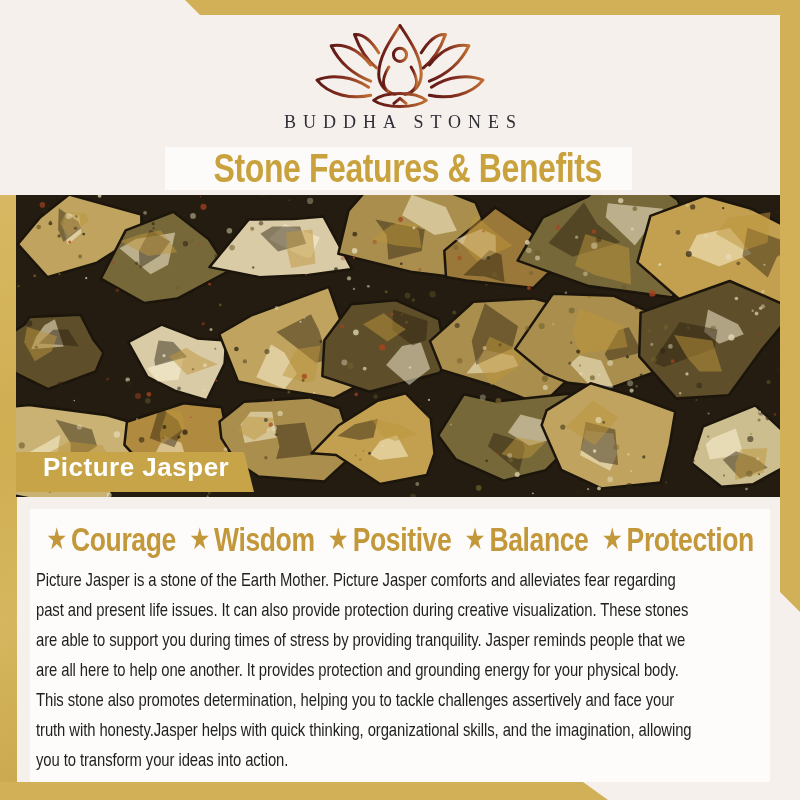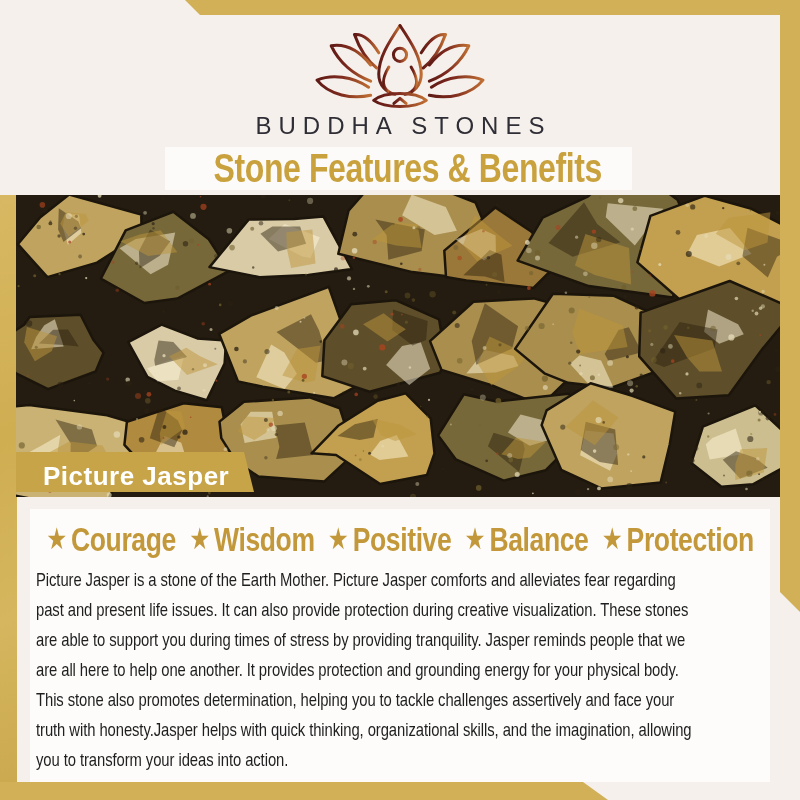--- a/index.html
+++ b/index.html
@@ -15,35 +15,35 @@
   .bar-right{left:780px;top:0;width:20px;height:612px;
     clip-path:polygon(0 0,20px 0,20px 612px,0 592px);}
   .bar-left{left:0;top:195px;width:17px;height:605px;
     background:linear-gradient(160deg,#d8b862 0%,#cfae52 40%,#d6b65e 70%,#c9a84e 100%);}
   .bar-bottom{left:0;top:782px;width:608px;height:18px;
     clip-path:polygon(0 0,583px 0,608px 18px,0 18px);}
 
   
   .logo-wrap{position:absolute;left:0;top:22px;width:800px;display:flex;justify-content:center;}
   .brand{position:absolute;left:0;top:112px;width:800px;text-align:center;
-    font-family:Liberation Sans, sans-serif;font-size:24px;letter-spacing:7px;
+    font-family:Liberation Serif, serif;font-size:18px;letter-spacing:7px;
     color:#2f2e36;text-indent:7px;}
 
   .title-box{position:absolute;left:165px;top:147px;width:467px;height:43px;
     background:#fdfbf9;display:flex;align-items:center;justify-content:flex-start;}
   .title-box .t{display:inline-block;transform:scaleX(0.8);transform-origin:center;
     font-weight:bold;font-size:40px;color:#c9a23e;letter-spacing:-0.5px;white-space:nowrap;}
 
   
   .photo{position:absolute;left:16px;top:195px;width:764px;height:302px;overflow:hidden;background:#241c10;}
   .photo svg{display:block;}
 
   
   .stone-label{position:absolute;left:16px;top:452px;width:238px;height:40px;
-    background:#c7a447;display:flex;align-items:flex-end;
+    background:#c7a447;display:flex;align-items:flex-start;
     clip-path:polygon(0 0,228px 0,238px 40px,0 40px);}
   .stone-label .t{color:#ffffff;font-weight:bold;font-size:26px;padding-left:27px;
     letter-spacing:0.5px;white-space:nowrap;}
 
   
   .panel{position:absolute;left:30px;top:509px;width:740px;height:273px;background:#fdfcfb;}
 
   .benefits{margin-top:11px;height:38px;display:flex;align-items:center;justify-content:center;
     gap:17px;transform:scaleX(0.78);transform-origin:center;white-space:nowrap;}
   .benefit{display:flex;align-items:center;gap:5px;color:#c2983a;}

